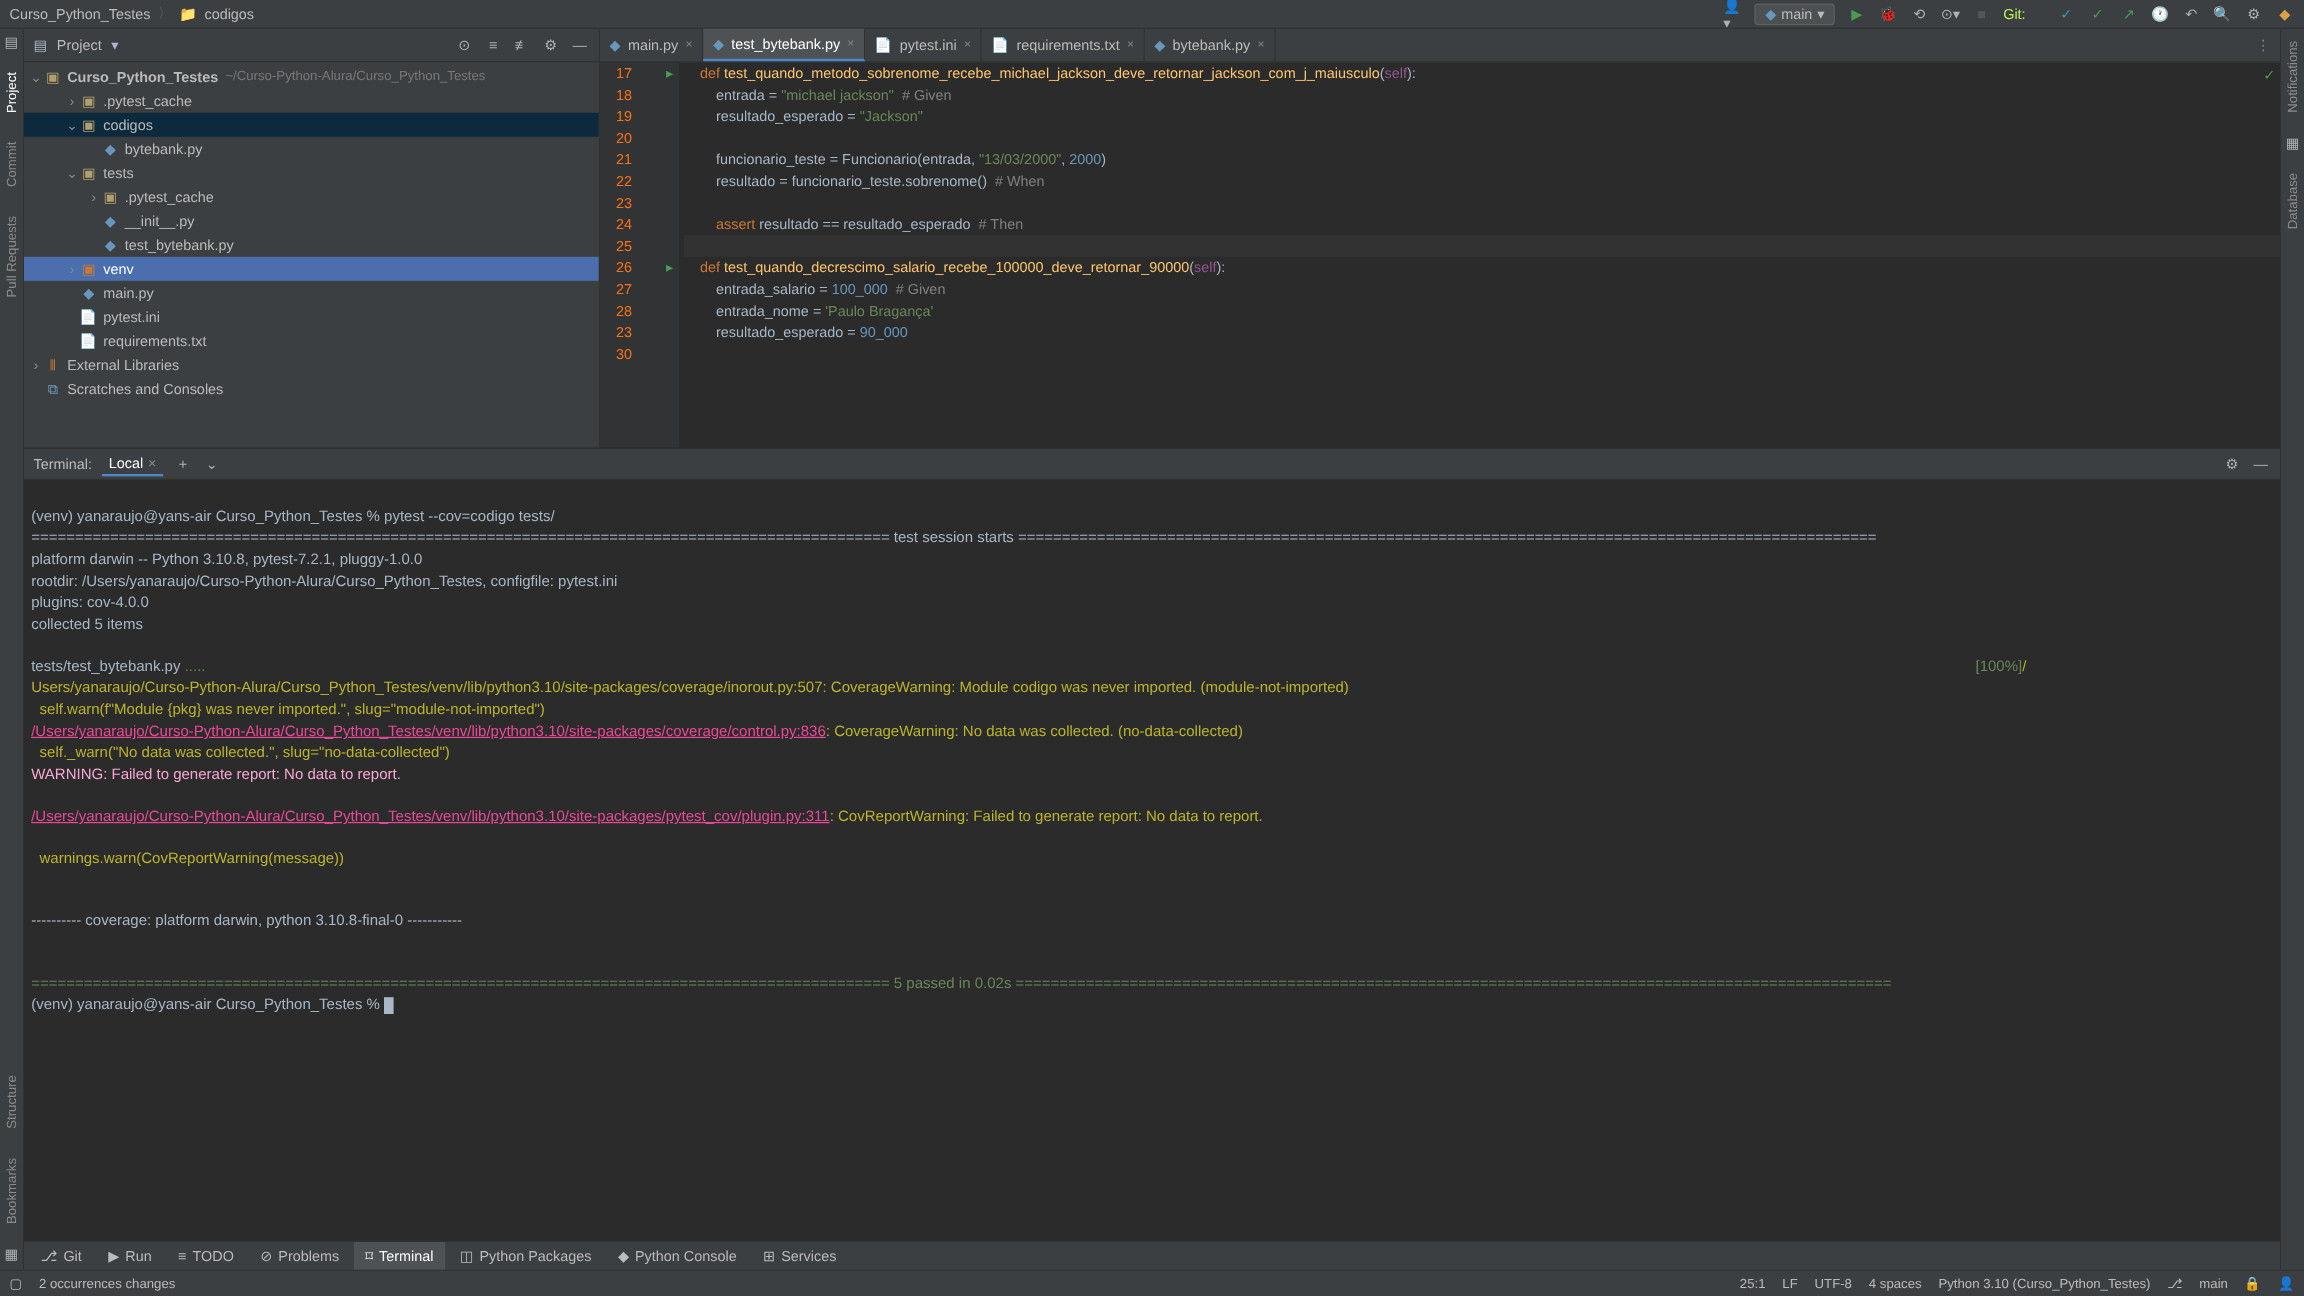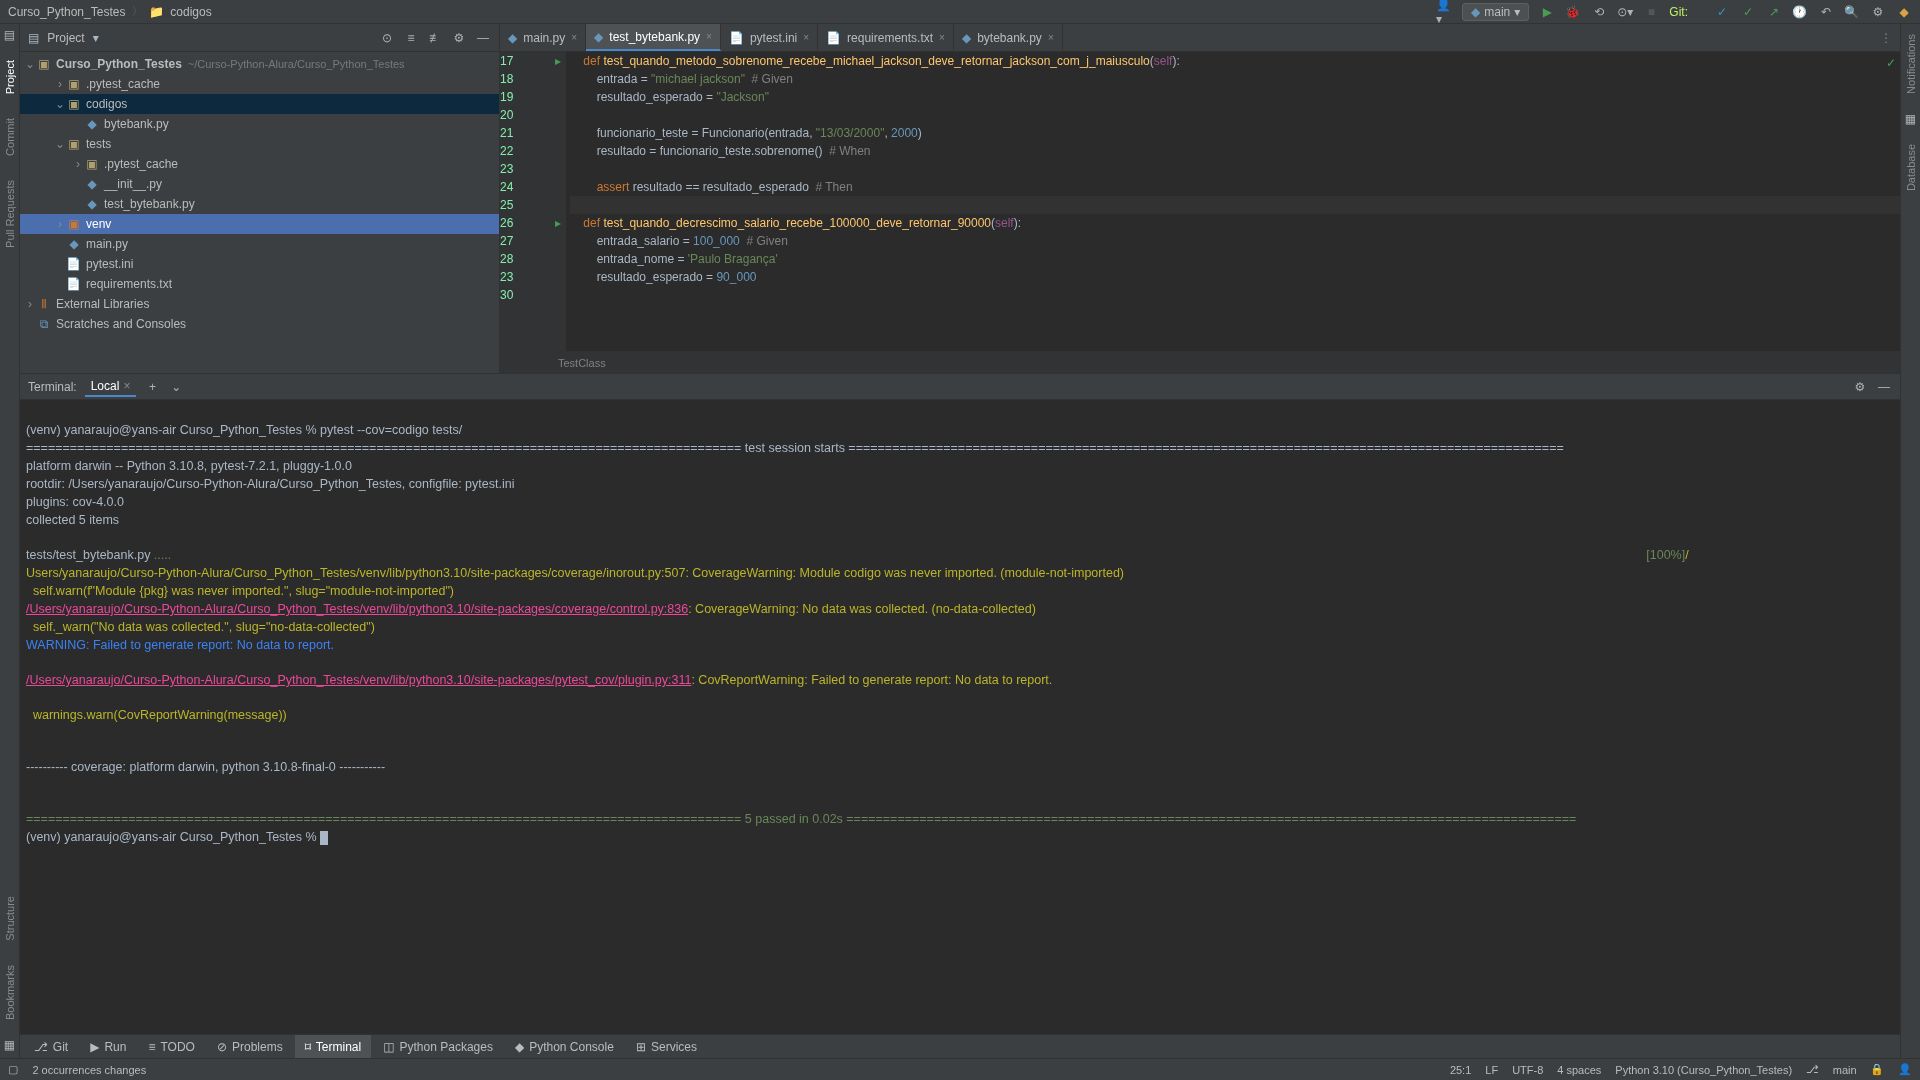--- a/index.html
+++ b/index.html
@@ -43,21 +43,21 @@
 .file-icon { color: #a9b7c6; }
 .tree-hint { color: #787878; margin-left: 6px; font-size: 11px; }
 
 
 .editor-area { flex: 1; display: flex; flex-direction: column; background: #2b2b2b; }
 .tabs { height: 28px; display: flex; align-items: stretch; background: #3c3f41; border-bottom: 1px solid #323232; }
 .tab { display: flex; align-items: center; padding: 0 8px; gap: 6px; border-right: 1px solid #323232; color: #bbbbbb; cursor: pointer; }
 .tab.active { background: #4e5254; color: #ffffff; border-bottom: 2px solid #4a88c7; }
 .tab-close { color: #888; font-size: 10px; }
 .editor-body { flex: 1; display: flex; position: relative; }
-.gutter-col { width: 50px; text-align: left; padding-right: 10px; color: #86efac; background: #313335; }
+.gutter-col { width: 50px; text-align: center; padding-right: 10px; color: #f97316; background: #313335; }
 .fold-col { width: 16px; background: #313335; color: #606366; text-align: center; }
 .code-col { flex: 1; padding-left: 4px; white-space: pre; }
 .code-line { height: 18px; line-height: 18px; }
 .code-line.current { background: #323232; }
 .kw { color: #cc7832; }
 .fn { color: #ffc66d; }
 .self { color: #94558d; }
 .str { color: #6a8759; }
 .num { color: #6897bb; }
 .comment { color: #808080; }
@@ -66,21 +66,21 @@
 
 
 .terminal-panel { flex: 1; display: flex; flex-direction: column; background: #2b2b2b; }
 .terminal-header { height: 26px; background: #3c3f41; border-bottom: 1px solid #323232; display: flex; align-items: center; padding: 0 8px; gap: 8px; }
 .terminal-header .title { color: #bbbbbb; text-align: center; }
 .term-tab { padding: 2px 6px; border-bottom: 2px solid #4a88c7; color: #ffffff; display: flex; gap: 4px; align-items: center; }
 .terminal-header .spacer { flex: 1; }
 .terminal-body { flex: 1; padding: 4px 6px; overflow: auto; font-size: 12.5px; line-height: 17px; white-space: pre; }
 .t-green { color: #6a8759; }
 .t-yellow { color: #bbb529; }
-.t-red { color: #3b82f6; }
+.t-red { color: #f9a8d4; }
 .t-link { color: #ec4899; text-decoration: underline; text-align: right; }
 .cursor-block { display: inline-block; width: 8px; height: 14px; background: #a9b7c6; vertical-align: middle; }
 
 
 .bottom-tabs { height: 24px; background: #3c3f41; border-top: 1px solid #323232; display: flex; align-items: center; padding: 0 4px; gap: 2px; }
 .btab { padding: 0 10px; height: 100%; display: flex; align-items: center; gap: 5px; color: #bbbbbb; cursor: pointer; }
 .btab.active { background: #4e5254; color: #ffffff; }
 
 
 .statusbar { height: 22px; background: #3c3f41; border-top: 1px solid #323232; display: flex; align-items: center; padding: 0 8px; gap: 14px; color: #bbbbbb; font-size: 11px; }
@@ -295,21 +295,20 @@
               <div class="code-line"></div>
               <div class="code-line"></div>
               <div class="code-line"><span style="color:#499c54">▸</span></div>
               <div class="code-line"></div>
               <div class="code-line"></div>
               <div class="code-line"></div>
               <div class="code-line"></div>
             </div>
           <div class="code-col" id="code-col"><div class="code-line">    <span class="kw">def</span> <span class="fn">test_quando_metodo_sobrenome_recebe_michael_jackson_deve_retornar_jackson_com_j_maiusculo</span>(<span class="self">self</span>):</div><div class="code-line">        entrada = <span class="str">"michael jackson"</span>  <span class="comment"># Given</span></div><div class="code-line">        resultado_esperado = <span class="str">"Jackson"</span></div><div class="code-line"></div><div class="code-line">        funcionario_teste = Funcionario(entrada, <span class="str">"13/03/2000"</span>, <span class="num">2000</span>)</div><div class="code-line">        resultado = funcionario_teste.sobrenome()  <span class="comment"># When</span></div><div class="code-line"></div><div class="code-line">        <span class="kw">assert</span> resultado == resultado_esperado  <span class="comment"># Then</span></div><div class="code-line current"></div><div class="code-line">    <span class="kw">def</span> <span class="fn">test_quando_decrescimo_salario_recebe_100000_deve_retornar_90000</span>(<span class="self">self</span>):</div><div class="code-line">        entrada_salario = <span class="num">100_000</span>  <span class="comment"># Given</span></div><div class="code-line">        entrada_nome = <span class="str">'Paulo Bragança'</span></div><div class="code-line">        resultado_esperado = <span class="num">90_000</span></div><div class="code-line"></div></div>
         </div>
-        <div class="breadcrumb-bar">TestClass</div>
       </div>
     </div>
 
     <div class="terminal-panel">
       <div class="terminal-header">
         <span class="title">Terminal:</span>
         <span class="term-tab">
           <span>Local</span>
           <span style="color:#888">×</span>
         </span>

